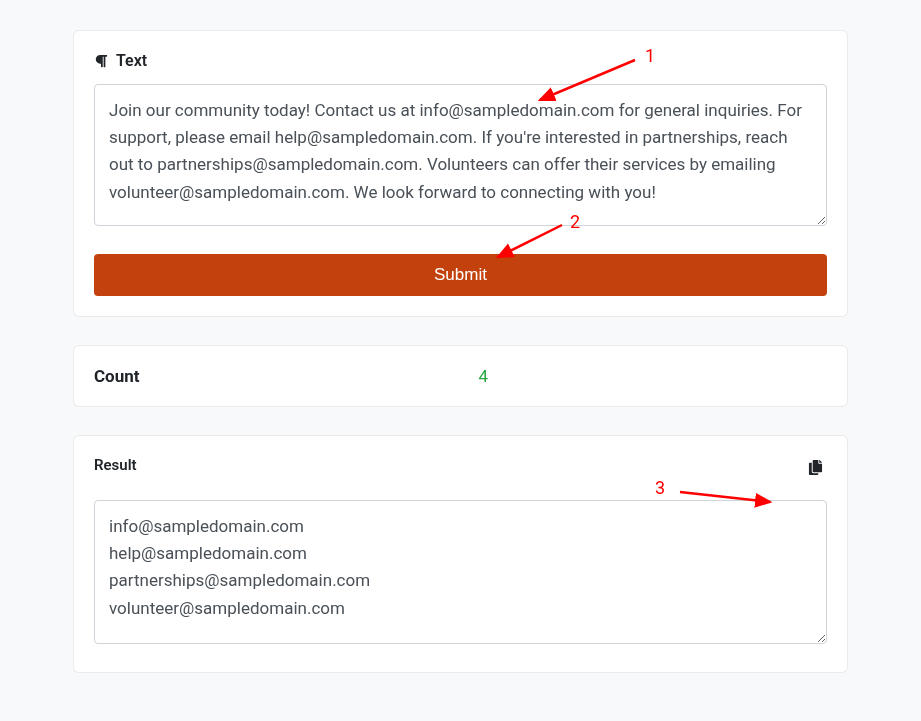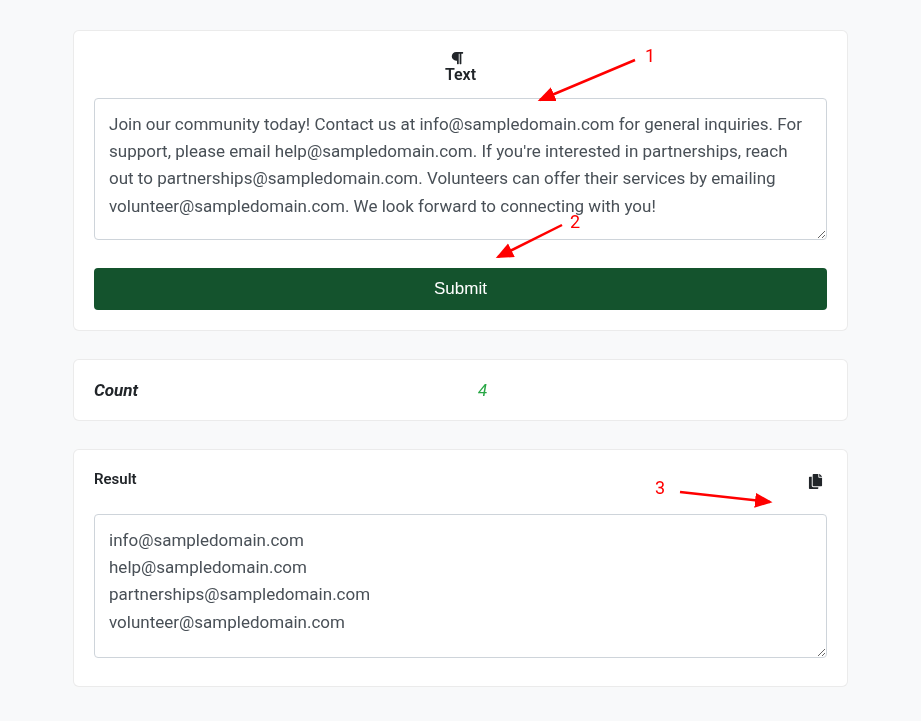--- a/index.html
+++ b/index.html
@@ -22,21 +22,20 @@
       margin: 0 auto 28px auto;
       padding: 20px;
       width: 775px;
     }
     .label-row {
       display: flex;
       align-items: center;
       margin-bottom: 14px;
       font-weight: 600;
       color: #212529;
-      flex-direction: column;
     }
     .label-row .icon {
       margin-right: 8px;
       display: inline-flex;
       align-items: center;
     }
     .textarea {
       width: 100%;
       border: 1px solid #ced4da;
       border-radius: 4px;
@@ -51,32 +50,31 @@
     .textarea-input {
       height: 142px;
     }
     .textarea-result {
       height: 144px;
       overflow-y: scroll;
     }
     .submit-btn {
       width: 100%;
       margin-top: 24px;
-      background: #14532d;
+      background: #c2410c;
       color: #fff;
       border: none;
       border-radius: 4px;
       padding: 11px 0;
       font-size: 17px;
       cursor: pointer;
     }
     .count-row {
       display: flex;
       align-items: center;
-      font-style: italic;
     }
     .count-label {
       font-weight: 700;
       font-size: 17px;
       flex: 0 0 auto;
     }
     .count-value {
       flex: 1;
       text-align: center;
       color: #28a745;

